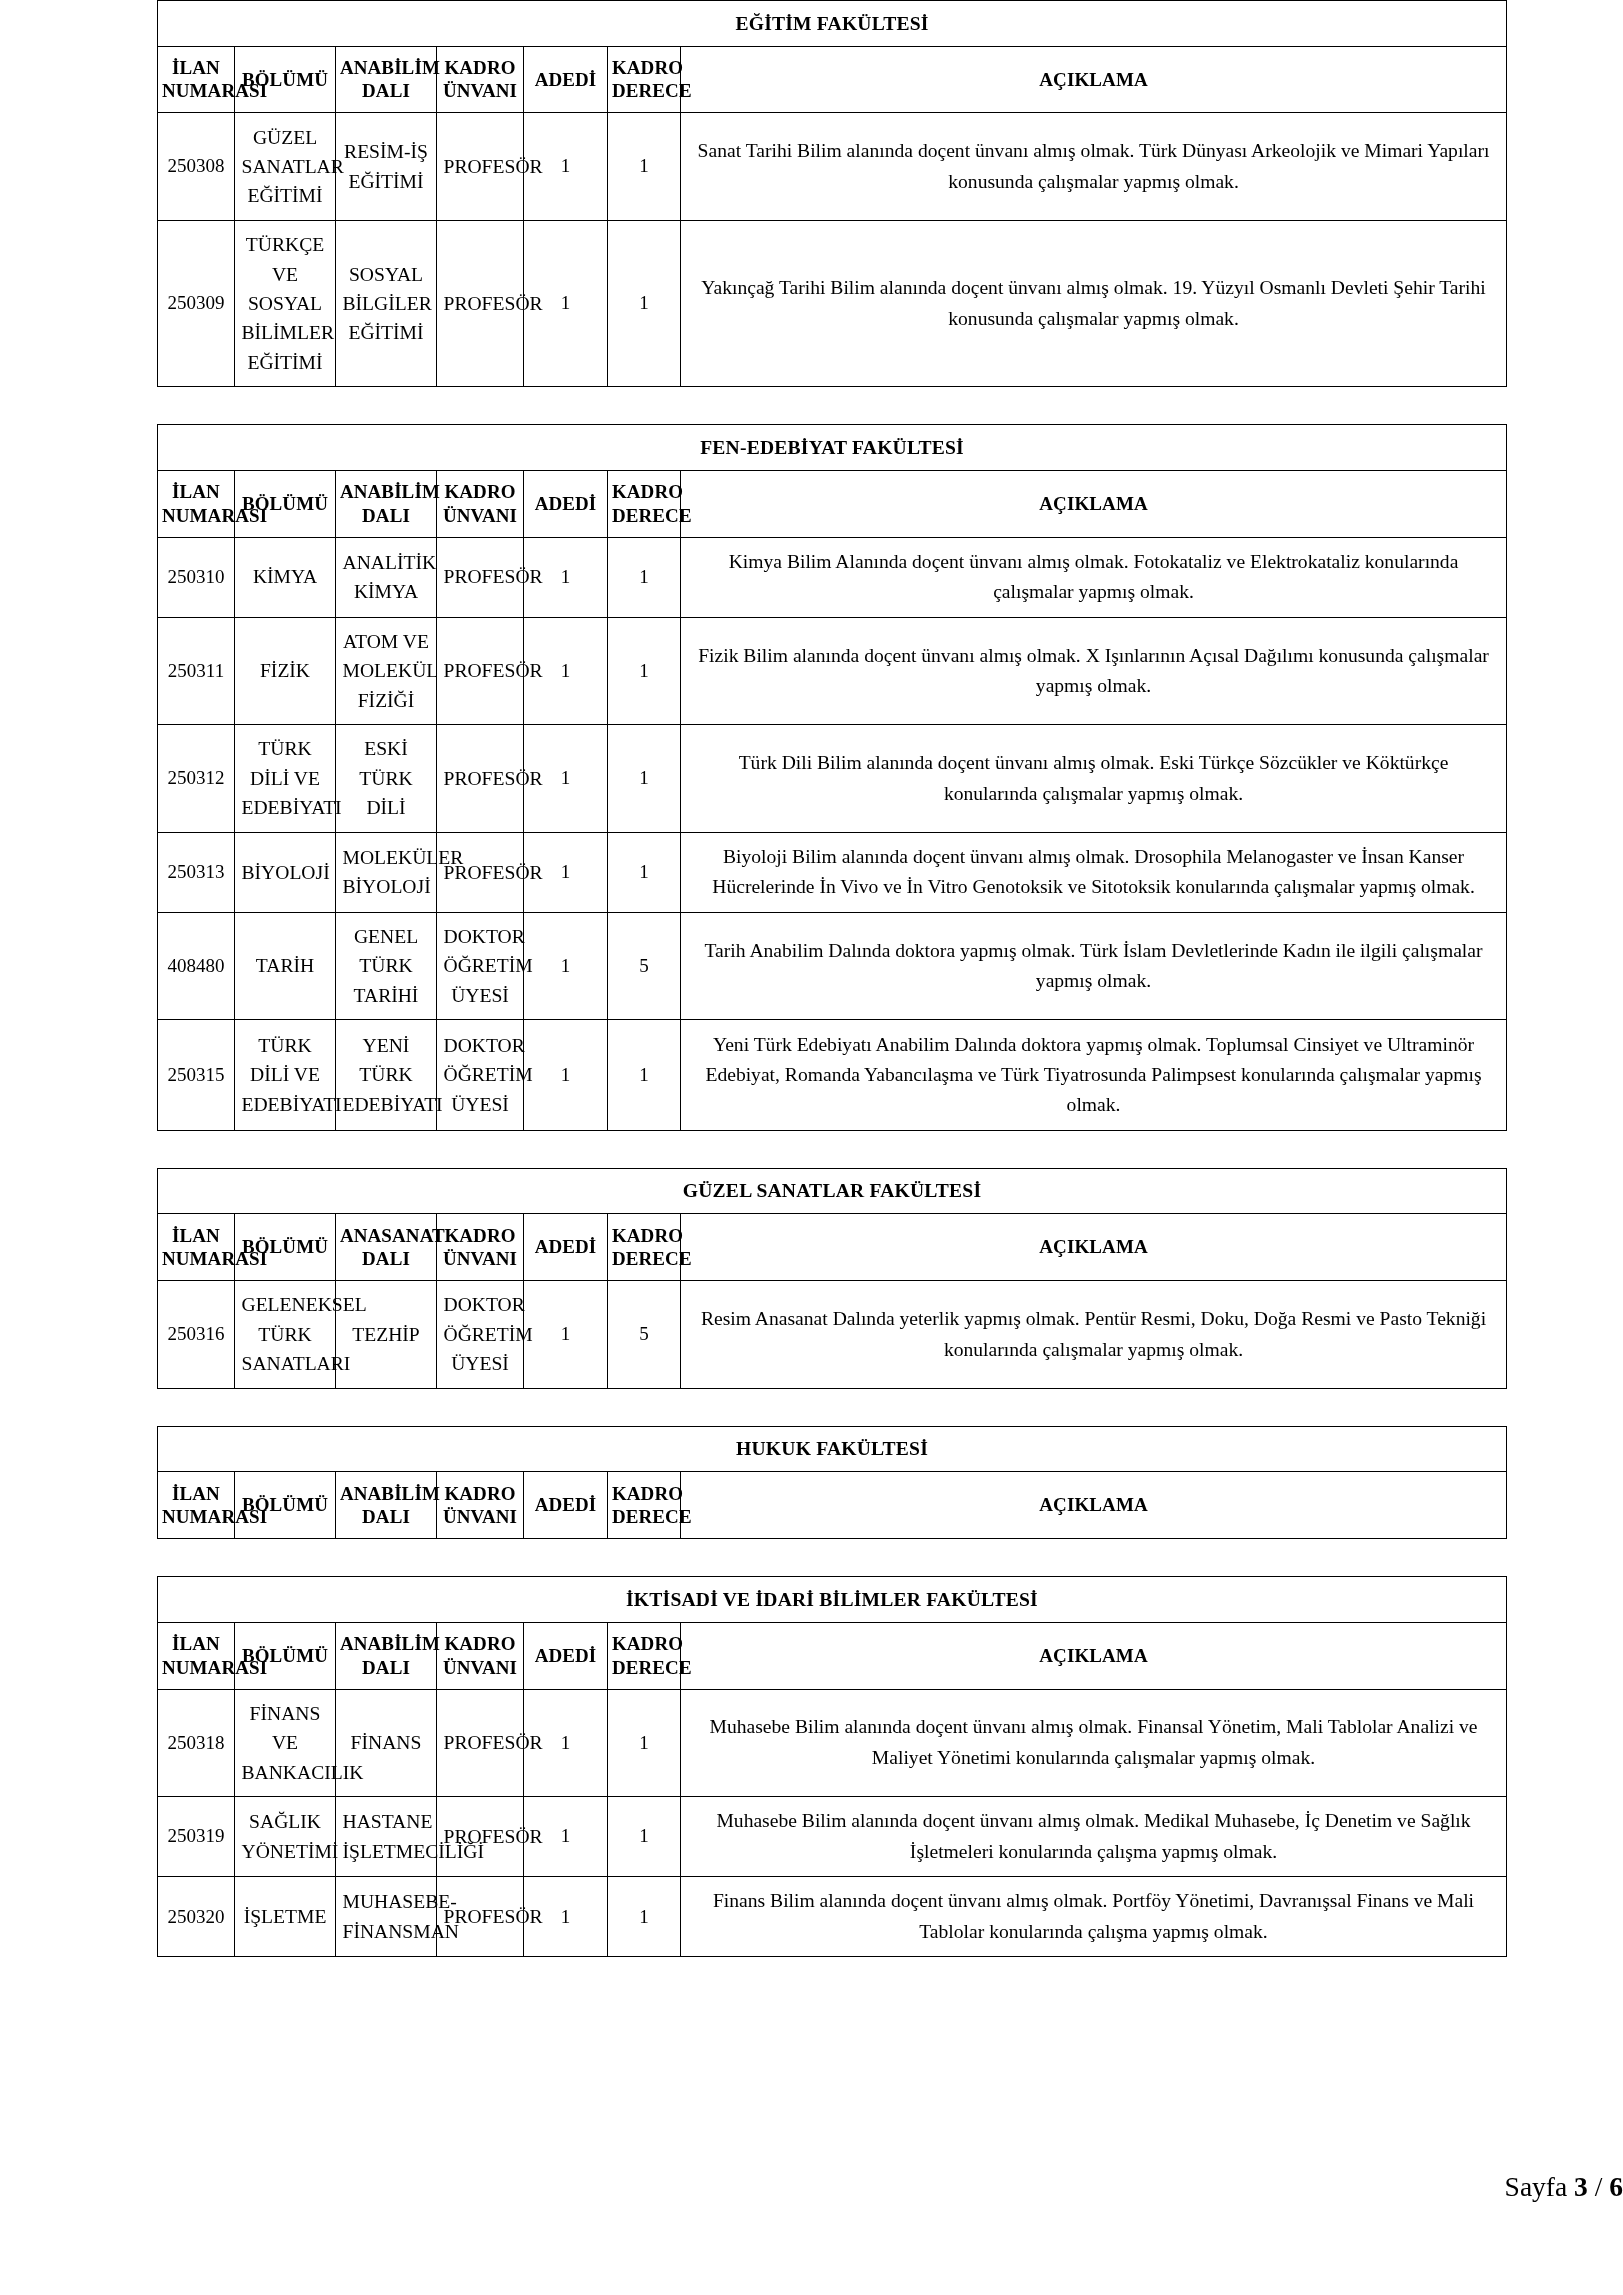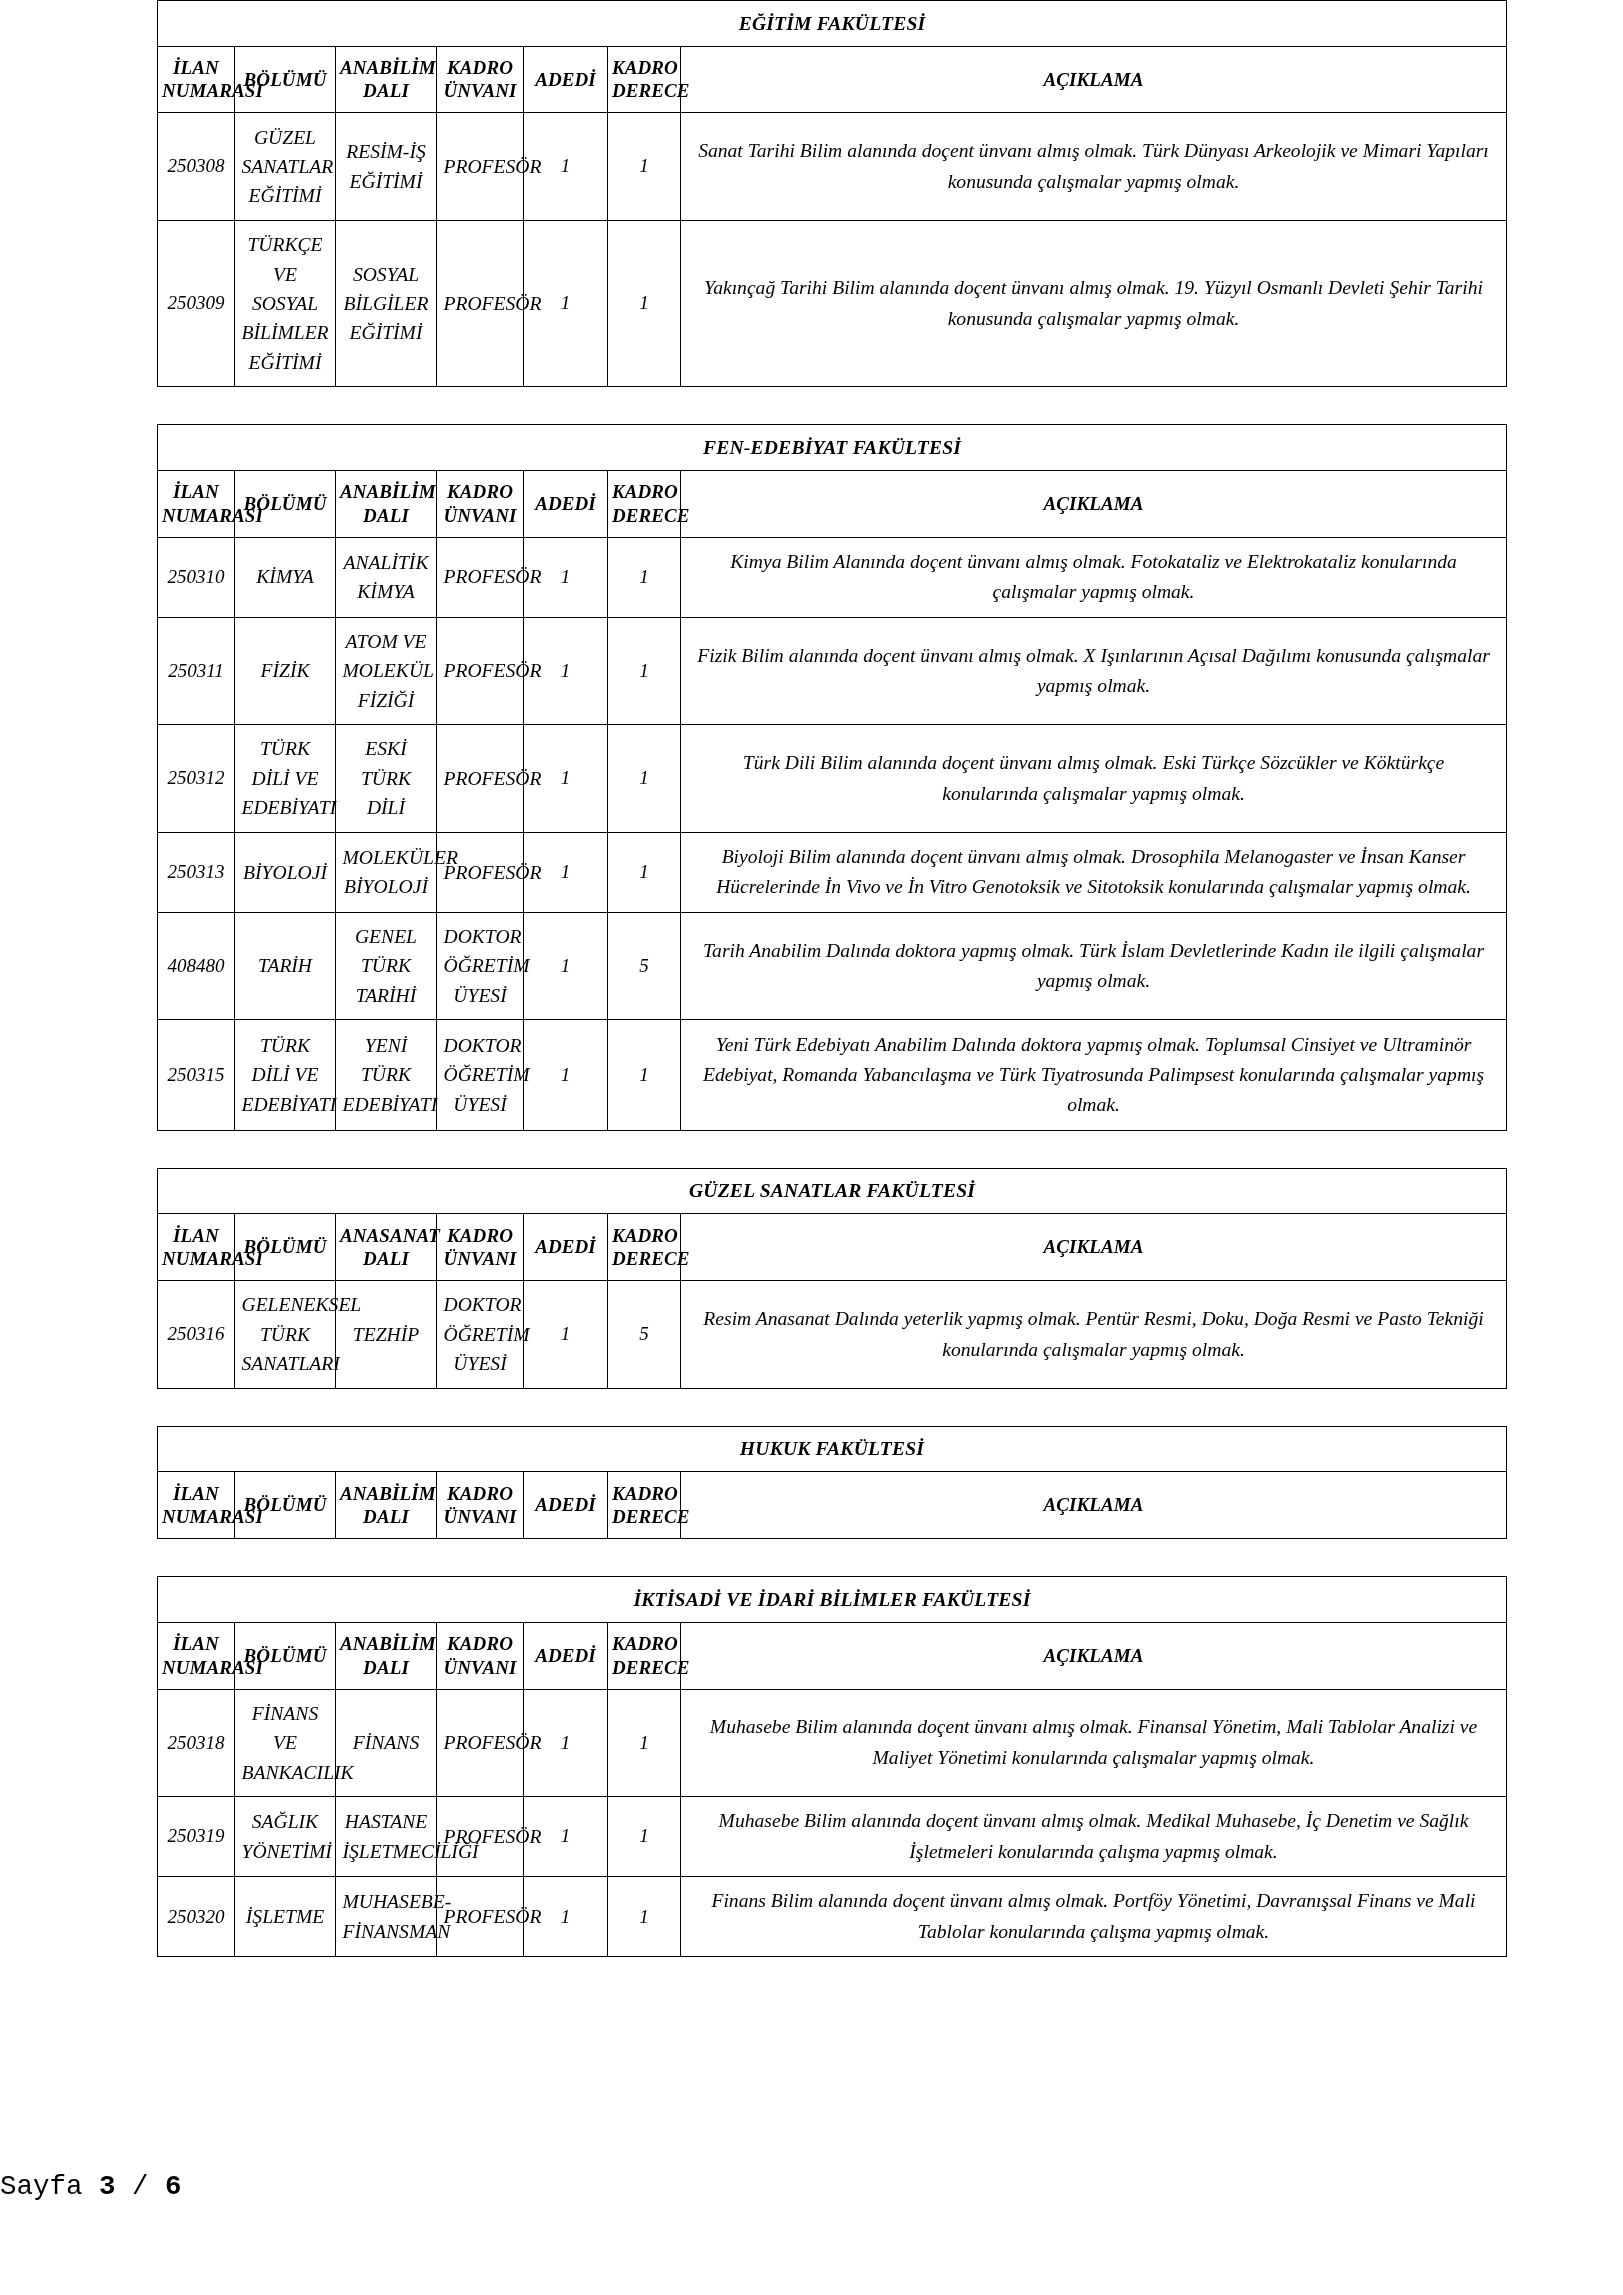--- a/index.html
+++ b/index.html
@@ -10,21 +10,20 @@
     background: #ffffff;
     font-family: "Liberation Serif", "DejaVu Serif", serif;
     color: #000000;
     position: relative;
   }
   .page {
     position: absolute;
     left: 157px;
     top: 0px;
     width: 1350px;
-    font-style: italic;
   }
 
   
   .tbl-block { margin-bottom: 37px; }
 
   table.kadro {
     width: 1350px;
     border-collapse: collapse;
     table-layout: fixed;
     border: 1.3px solid #000;
@@ -77,22 +76,22 @@
   col.c-adedi  { width: 84px; }
   col.c-derece { width: 73px; }
   col.c-acik   { width: 826px; }
 
   
   .footer {
     position: absolute;
     left: 0;
     top: 2171px;
     width: 1623px;
-    text-align: left;
-    font-family: Liberation Mono, monospace;
+    text-align: right;
+    font-family: Liberation Serif, serif;
     font-size: 27.5px;
     color: #000;
   }
   .footer b { font-weight: bold; }
 </style>
 </head>
 <body>
 
 <div class="page">
   <div id="tables-host">

